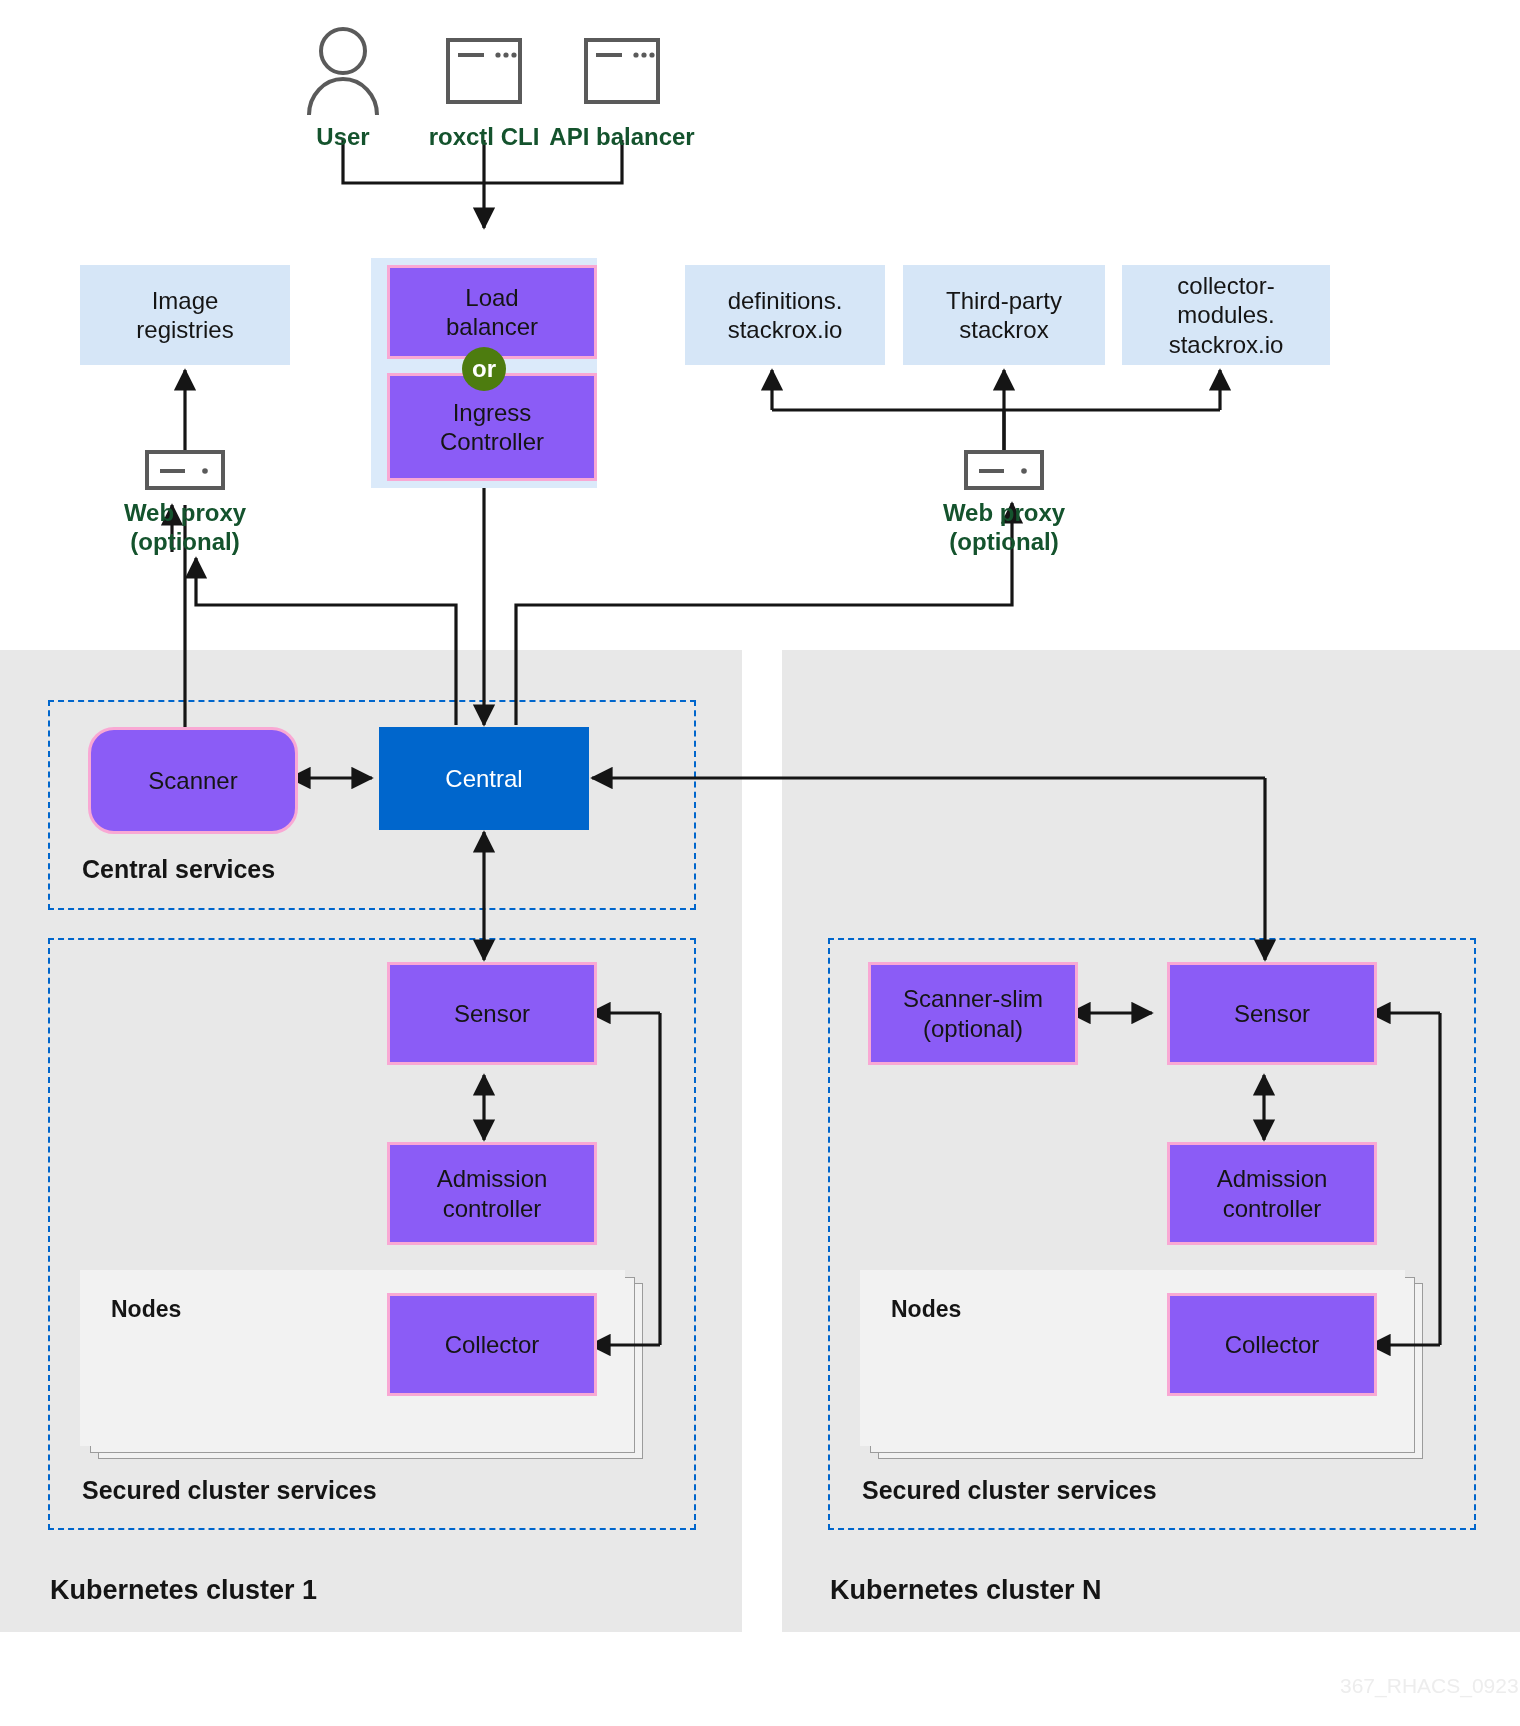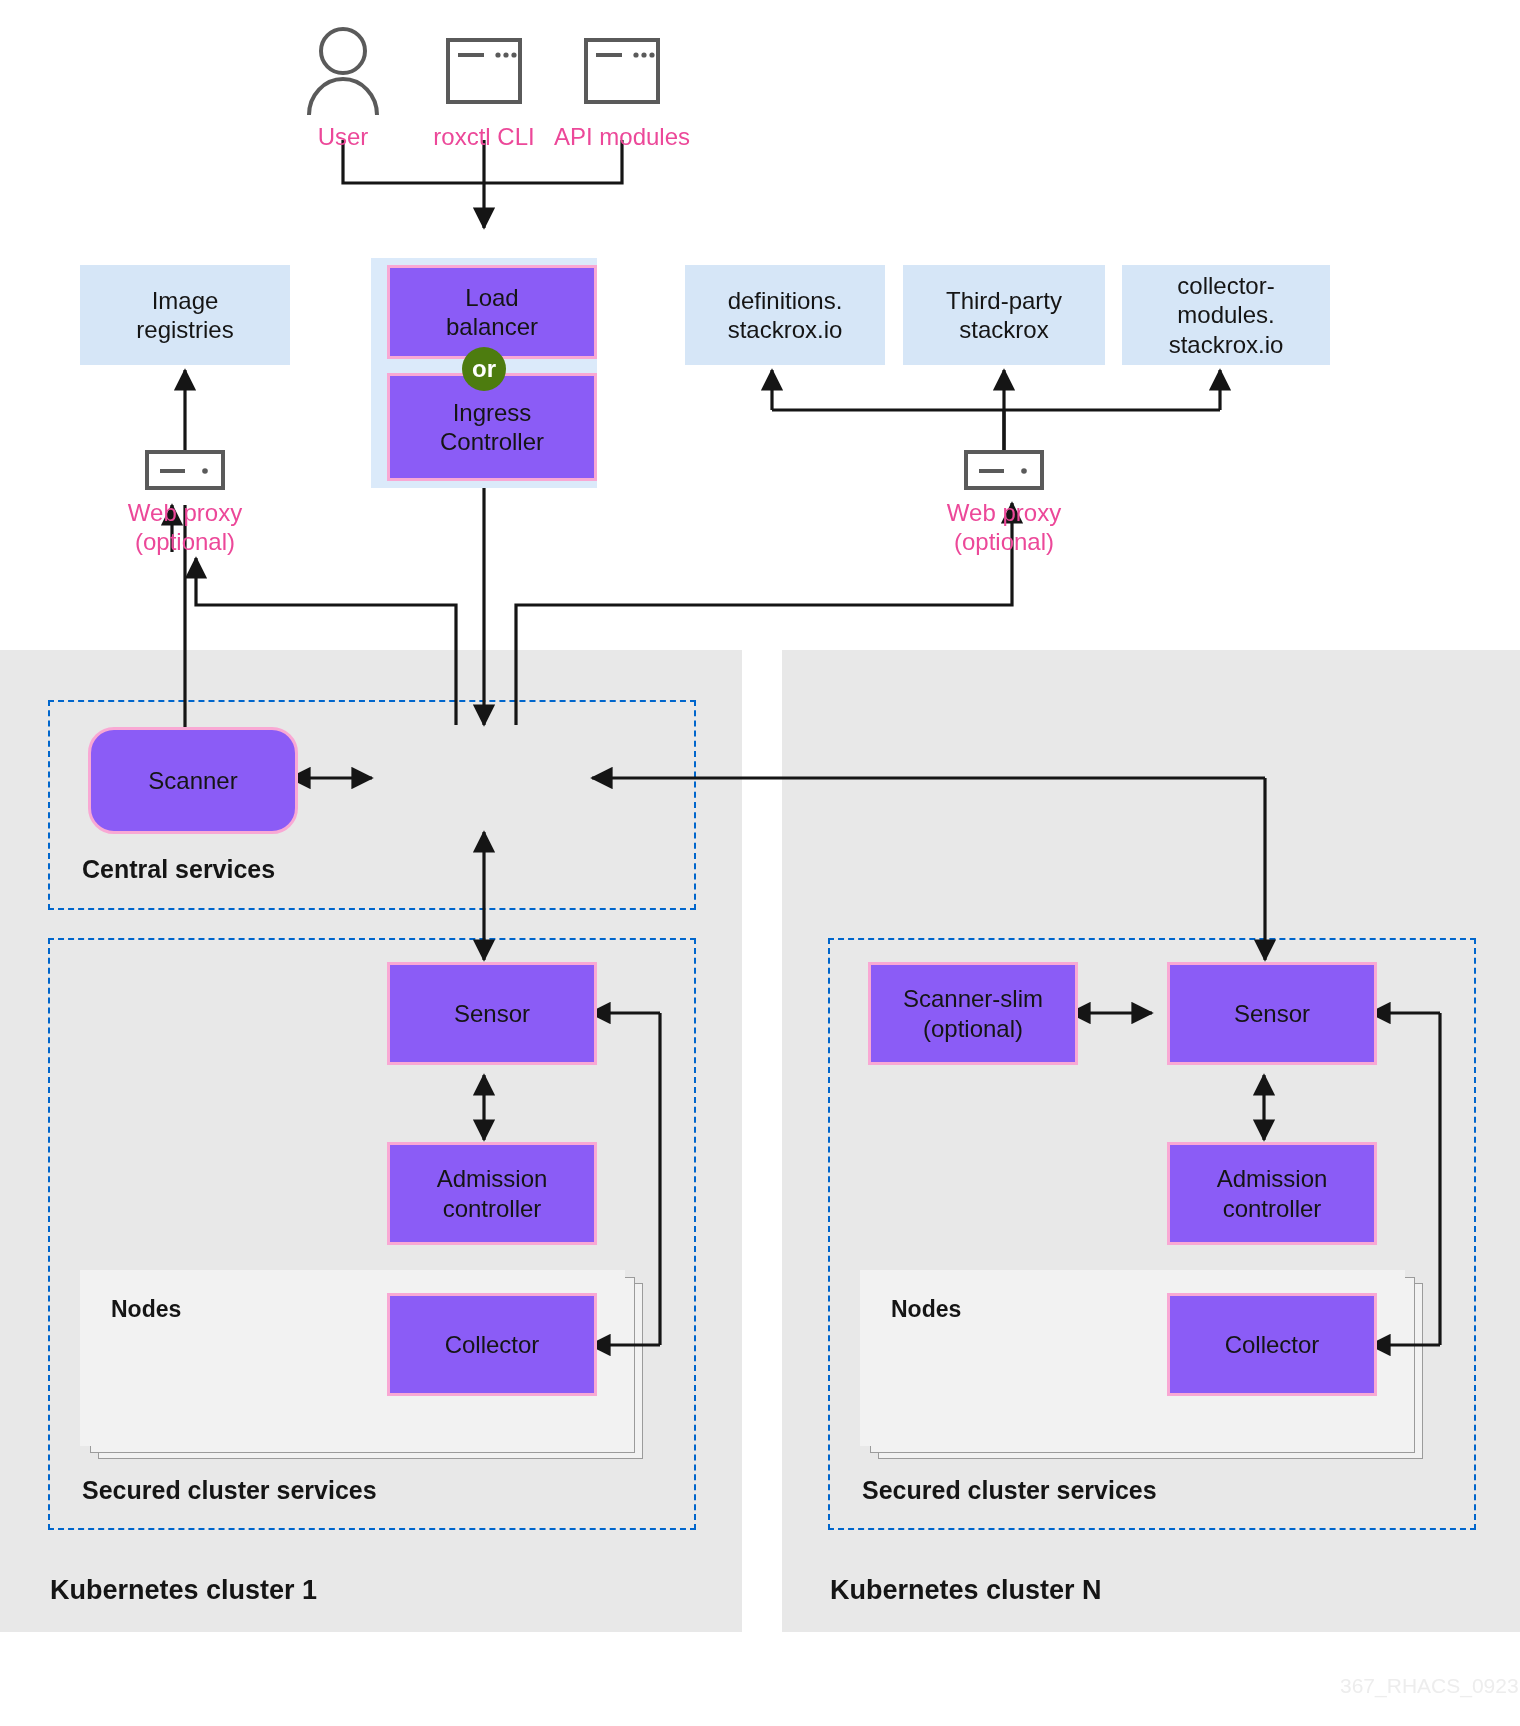--- a/index.html
+++ b/index.html
@@ -11,21 +11,21 @@
   .bluebox{background:#8b5cf6;border:3px solid #f9a8d4;color:#151515;font-size:24px;margin-left:8px;}
   .central{background:#0066cc;border:3px solid #0066cc;color:#ffffff;font-size:24px;}
   .lbwrap{position:absolute;background:#dbeafa;box-sizing:border-box;}
   .orbadge{position:absolute;width:44px;height:44px;border-radius:50%;background:#4d7c0f;color:#fff;
            font-size:24px;font-weight:bold;display:flex;align-items:center;justify-content:center;z-index:6;}
   .clusterbg{position:absolute;background:#e8e8e8;}
   .dashed{position:absolute;box-sizing:border-box;border:2.5px dashed #0066cc;}
   .nodespanel{position:absolute;background:#f2f2f2;box-sizing:border-box;}
   .stackline{position:absolute;background:#9b9b9b;}
   .caption{position:absolute;font-size:25px;font-weight:bold;color:#151515;white-space:nowrap;}
-  .iconlabel{position:absolute;font-size:24px;color:#ec4899;text-align:center;line-height:1.22;white-space:nowrap;}
+  .iconlabel{position:absolute;font-size:24px;color:#14532d;text-align:center;line-height:1.22;white-space:nowrap;font-weight:bold;}
   .nodeslabel{position:absolute;font-size:23px;font-weight:bold;color:#151515;margin-left:11px;}
   .watermark{position:absolute;font-size:21px;color:#ededed;white-space:nowrap;}
   .icon{position:absolute;}
   .sub{font-size:24px;}
 </style>
 </head>
 <body>
 
 <div id="stage">
 
@@ -117,21 +117,21 @@
   </svg>
   <div class="iconlabel" style="left:404px;top:122px;width:160px;">roxctl CLI</div>
 
   <svg class="icon" style="left:584px;top:38px;width:76px;height:66px;" viewBox="0 0 76 66">
     <rect x="2" y="2" width="72" height="62" fill="#fff" stroke="#5a5a5a" stroke-width="4"></rect>
     <line x1="12" y1="17" x2="38" y2="17" stroke="#5a5a5a" stroke-width="4"></line>
     <circle cx="52" cy="17" r="2.6" fill="#5a5a5a"></circle>
     <circle cx="60" cy="17" r="2.6" fill="#5a5a5a"></circle>
     <circle cx="68" cy="17" r="2.6" fill="#5a5a5a"></circle>
   </svg>
-  <div class="iconlabel" style="left:542px;top:122px;width:160px;">API modules</div>
+  <div class="iconlabel" style="left:542px;top:122px;width:160px;">API balancer</div>
 
   <div class="node ext" style="left:80px;top:265px;width:210px;height:100px;">
     <div>
       <span>Image</span><br>
       <span>registries</span>
     </div>
   </div>
 
   <div class="node ext" style="left:685px;top:265px;width:200px;height:100px;text-align:center;">
     <div>
@@ -186,20 +186,23 @@
     <circle cx="60" cy="21" r="2.8" fill="#5a5a5a"></circle>
   </svg>
   <div class="iconlabel" style="left:904px;top:498px;width:200px;">
     <span>Web proxy</span><br>
     <span>(optional)</span>
   </div>
 
   <div class="node bluebox" style="left:80px;top:727px;width:210px;height:107px;border-radius:26px;">
     <span>Scanner</span>
   </div>
+  <div class="node central" style="left:379px;top:727px;width:210px;height:103px;">
+    <span>Central</span>
+  </div>
   <div class="caption" style="left:82px;top:855px;">Central services</div>
 
   <div class="node bluebox" style="left:379px;top:962px;width:210px;height:103px;">
     <span>Sensor</span>
   </div>
   <div class="node bluebox" style="left:379px;top:1142px;width:210px;height:103px;">
     <div>
       <span>Admission</span><br>
       <span>controller</span>
     </div>

